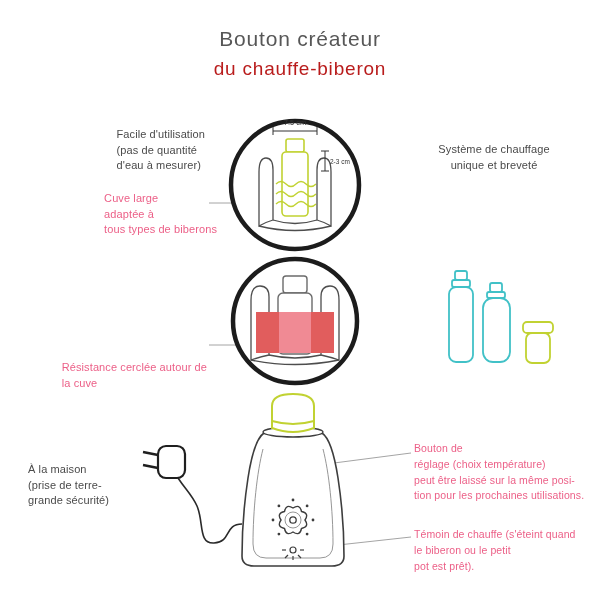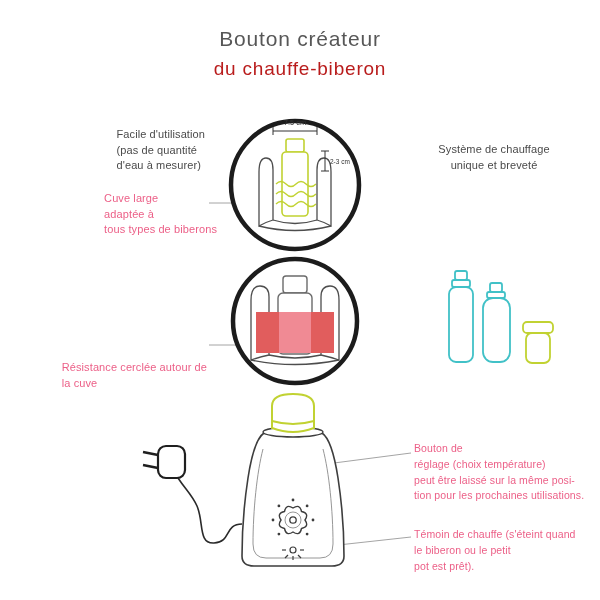--- a/index.html
+++ b/index.html
@@ -136,20 +136,23 @@
   <div class="txt title2" style="top:56px">du chauffe-biberon</div>
 
   <div class="txt ralign" style="top:127px; right:395px;">Facile d'utilisation
 (pas de quantité
 d'eau à mesurer)</div>
   <div class="txt ralign pink" style="top:191px; right:383px;">Cuve large
 adaptée à
 tous types de biberons</div>
   <div class="txt ralign pink" style="top:320px; right:393px;margin-top:40px;">Résistance cerclée autour de
 la cuve</div>
+  <div class="txt" style="top:462px; left:28px;">À la maison
+(prise de terre-
+grande sécurité)</div>
 
   <div class="txt calign" style="top:142px; left:412px; width:164px; font-size:11px;">Système de chauffage
 unique et breveté</div>
   <div class="txt pink small" style="top:441px; left:414px; width:176px;">Bouton de
 réglage (choix température)
 peut être laissé sur la même posi-
 tion pour les prochaines utilisations.</div>
   <div class="txt pink small" style="top:527px; left:414px; width:180px;">Témoin de chauffe (s'éteint quand
 le biberon ou le petit
 pot est prêt).</div>

